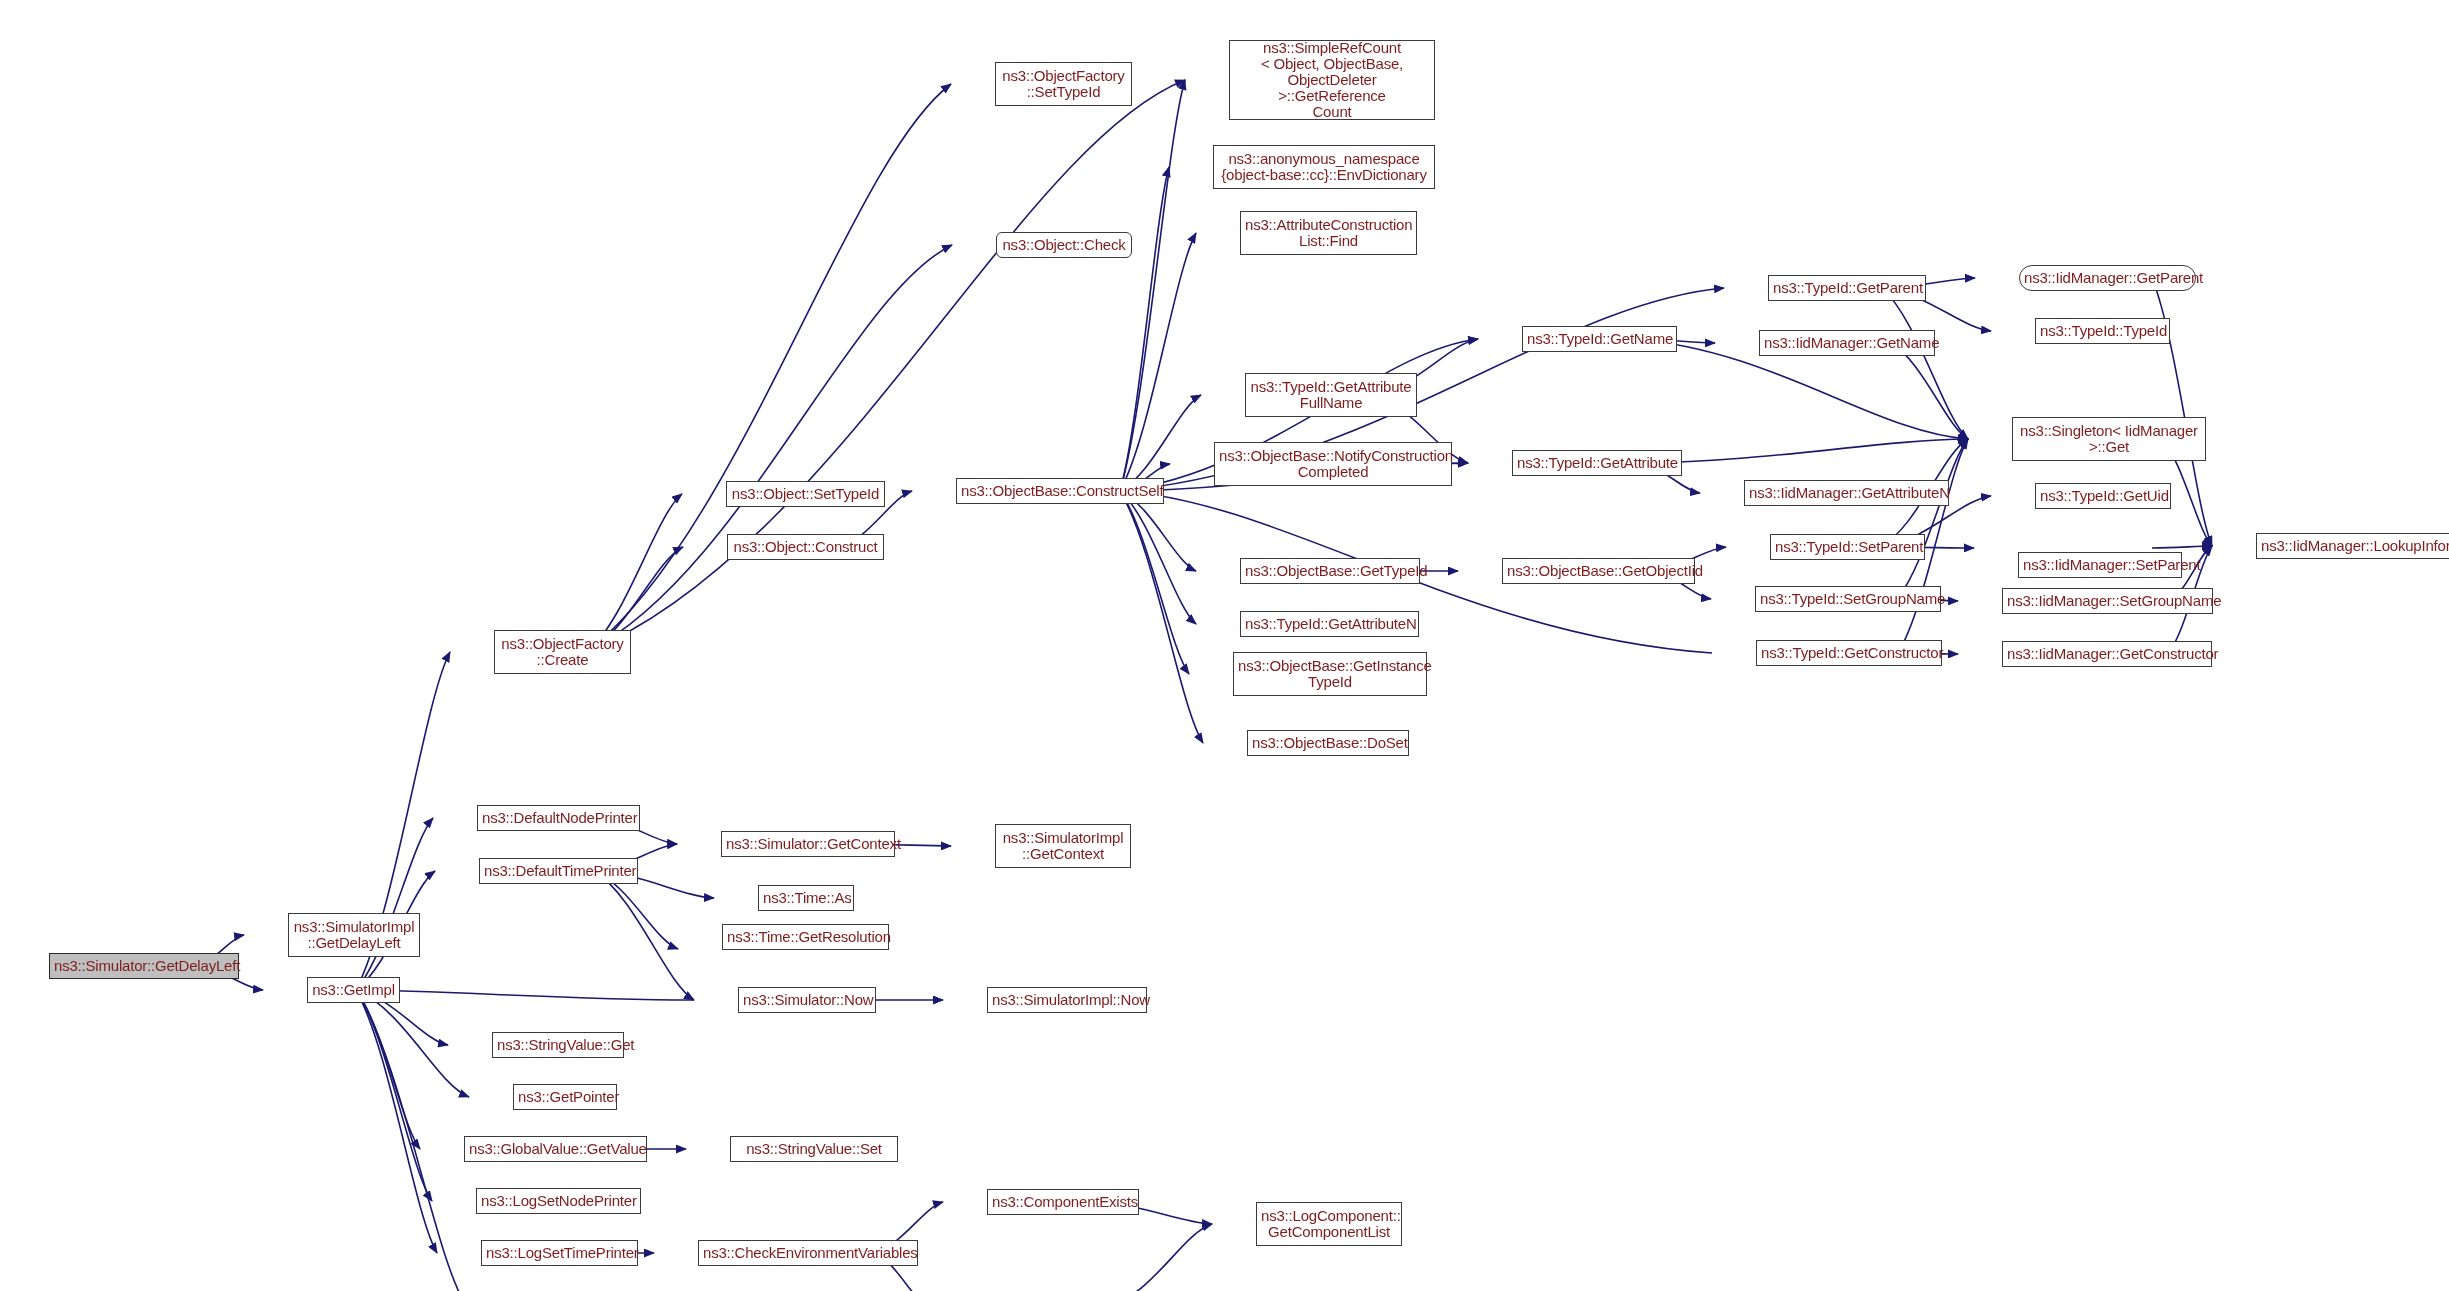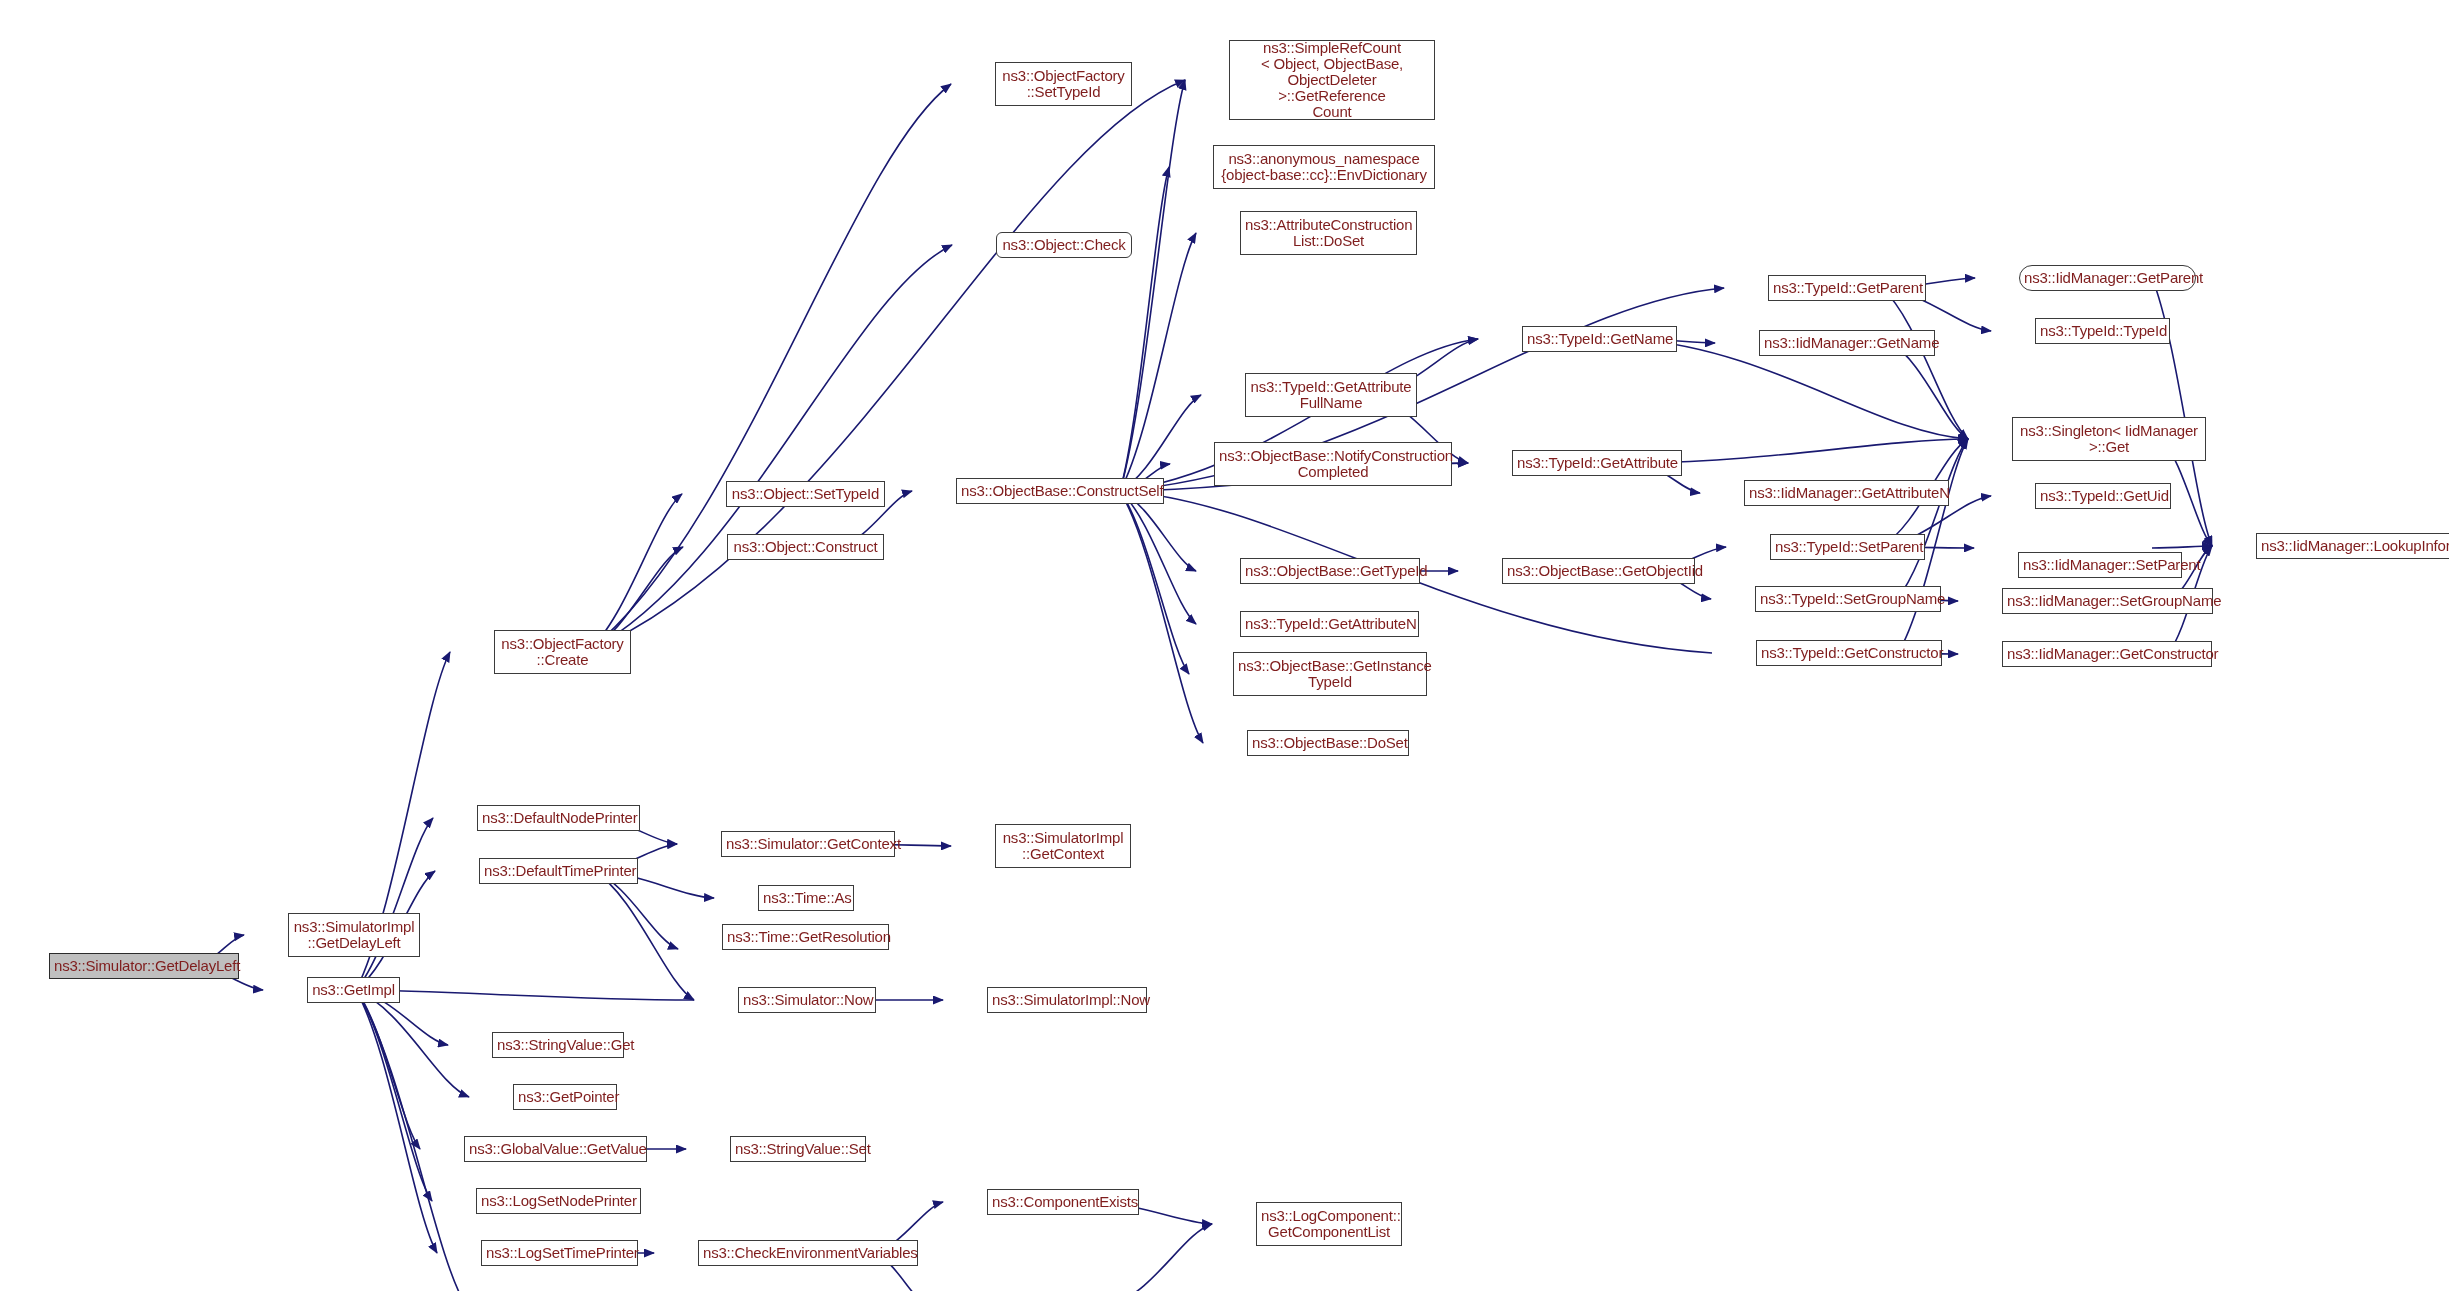--- a/index.html
+++ b/index.html
@@ -138,21 +138,21 @@
       <div class="node" style="left: 951px; top: 62px; width: 137px; height: 44px;"><span class="lbl">ns3::ObjectFactory
 ::SetTypeId</span></div>
       <div class="node" style="left: 952px; top: 232px; width: 136px; height: 26px; border-radius: 6px;"><span class="lbl">ns3::Object::Check</span></div>
       <div class="node" style="left: 1185px; top: 40px; width: 206px; height: 80px;"><span class="lbl">ns3::SimpleRefCount
 &lt; Object, ObjectBase,
  ObjectDeleter &gt;::GetReference
 Count</span></div>
       <div class="node" style="left: 1169px; top: 145px; width: 222px; height: 44px;"><span class="lbl">ns3::anonymous_namespace
 {object-base::cc}::EnvDictionary</span></div>
       <div class="node" style="left: 1196px; top: 211px; width: 177px; height: 44px;"><span class="lbl">ns3::AttributeConstruction
-List::DoSet</span></div>
+List::Find</span></div>
       <div class="node" style="left: 912px; top: 478px; width: 208px; height: 26px;"><span class="lbl">ns3::ObjectBase::ConstructSelf</span></div>
       <div class="node" style="left: 1201px; top: 373px; width: 172px; height: 44px;"><span class="lbl">ns3::TypeId::GetAttribute
 FullName</span></div>
       <div class="node" style="left: 1170px; top: 442px; width: 238px; height: 44px;"><span class="lbl">ns3::ObjectBase::NotifyConstruction
 Completed</span></div>
       <div class="node" style="left: 1196px; top: 558px; width: 180px; height: 26px;"><span class="lbl">ns3::ObjectBase::GetTypeId</span></div>
       <div class="node" style="left: 1196px; top: 611px; width: 179px; height: 26px;"><span class="lbl">ns3::TypeId::GetAttributeN</span></div>
       <div class="node" style="left: 1189px; top: 652px; width: 194px; height: 44px;"><span class="lbl">ns3::ObjectBase::GetInstance
 TypeId</span></div>
       <div class="node" style="left: 1203px; top: 730px; width: 162px; height: 26px;"><span class="lbl">ns3::ObjectBase::DoSet</span></div>
@@ -174,19 +174,19 @@
       <div class="node" style="left: 1958px; top: 588px; width: 211px; height: 26px;"><span class="lbl">ns3::IidManager::SetGroupName</span></div>
       <div class="node" style="left: 1958px; top: 641px; width: 210px; height: 26px;"><span class="lbl">ns3::IidManager::GetConstructor</span></div>
       <div class="node" style="left: 2212px; top: 533px; width: 196px; height: 26px;"><span class="lbl">ns3::IidManager::LookupInformation</span></div>
       <div class="node" style="left: 677px; top: 831px; width: 174px; height: 26px;"><span class="lbl">ns3::Simulator::GetContext</span></div>
       <div class="node" style="left: 951px; top: 824px; width: 136px; height: 44px;"><span class="lbl">ns3::SimulatorImpl
 ::GetContext</span></div>
       <div class="node" style="left: 714px; top: 885px; width: 96px; height: 26px;"><span class="lbl">ns3::Time::As</span></div>
       <div class="node" style="left: 678px; top: 924px; width: 167px; height: 26px;"><span class="lbl">ns3::Time::GetResolution</span></div>
       <div class="node" style="left: 694px; top: 987px; width: 138px; height: 26px;"><span class="lbl">ns3::Simulator::Now</span></div>
       <div class="node" style="left: 943px; top: 987px; width: 160px; height: 26px;"><span class="lbl">ns3::SimulatorImpl::Now</span></div>
-      <div class="node" style="left: 686px; top: 1136px; width: 136px; height: 26px;"><span class="lbl">ns3::StringValue::Set</span></div>
+      <div class="node" style="left: 686px; top: 1136px; width: 168px; height: 26px;"><span class="lbl">ns3::StringValue::Set</span></div>
       <div class="node" style="left: 654px; top: 1240px; width: 220px; height: 26px;"><span class="lbl">ns3::CheckEnvironmentVariables</span></div>
       <div class="node" style="left: 943px; top: 1189px; width: 152px; height: 26px;"><span class="lbl">ns3::ComponentExists</span></div>
       <div class="node" style="left: 1212px; top: 1202px; width: 146px; height: 44px;"><span class="lbl">ns3::LogComponent::
 GetComponentList</span></div>
     </div>
 </div>
 
 </body></html>

